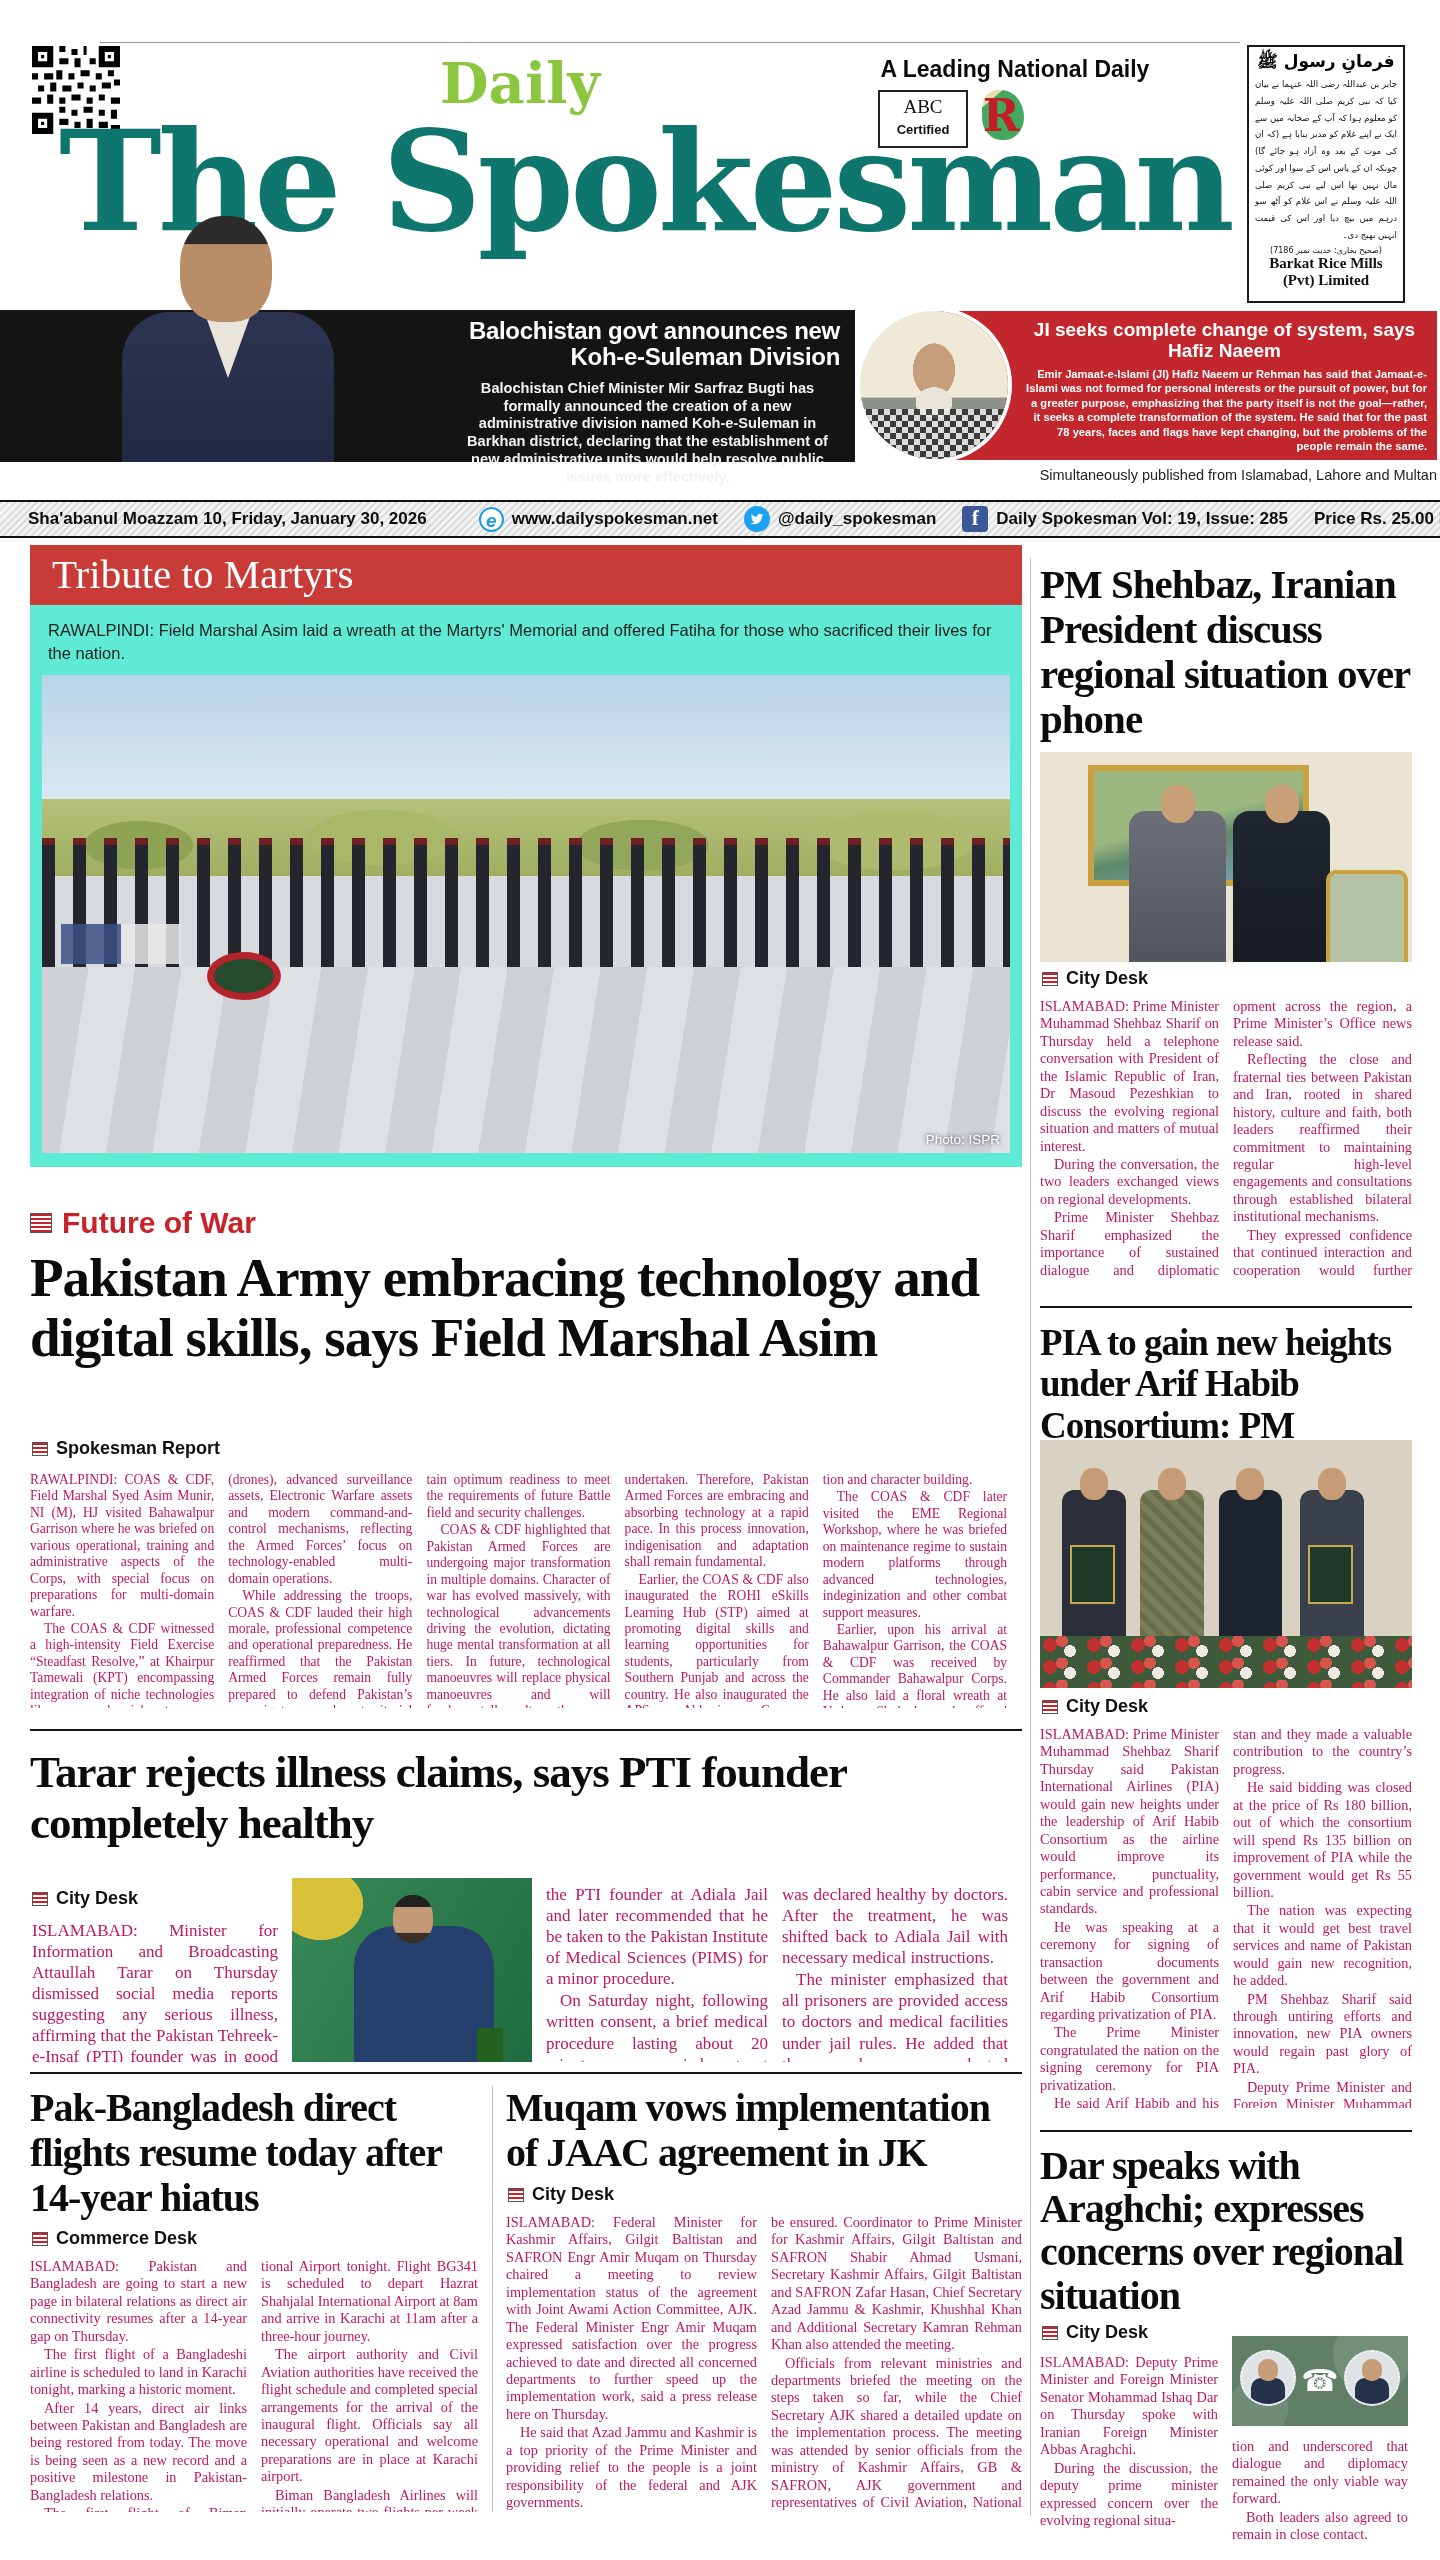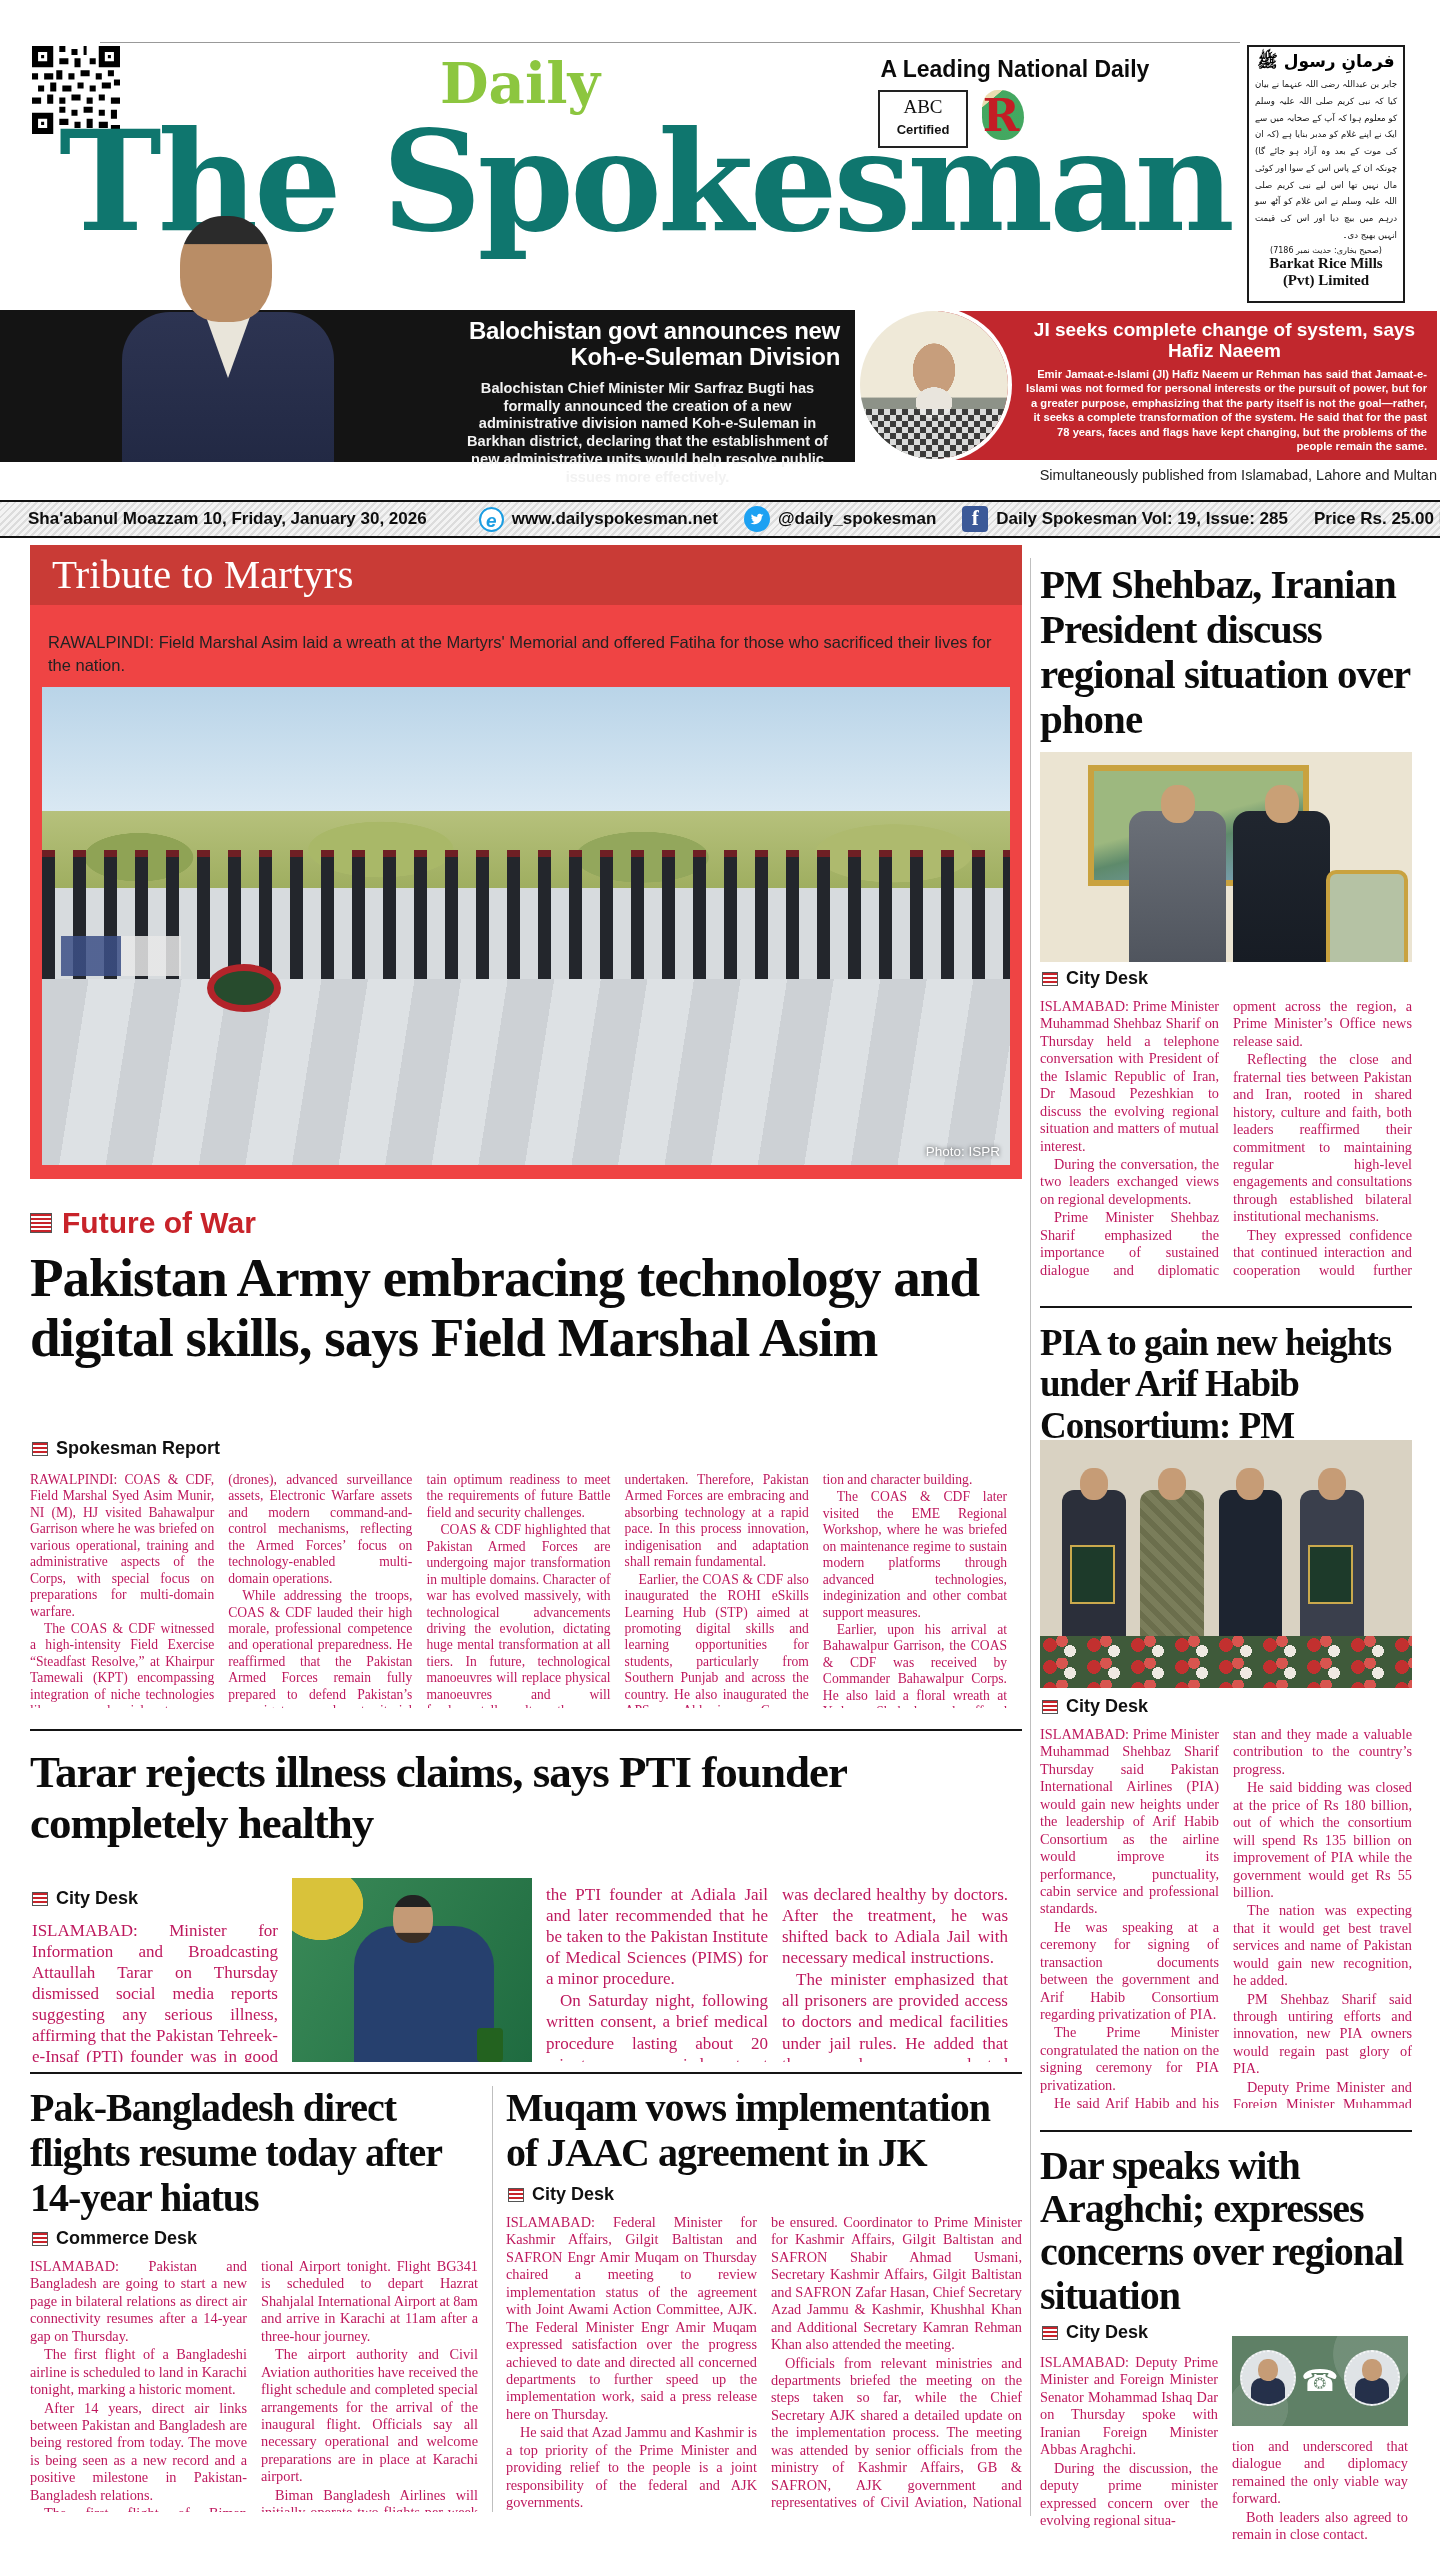--- a/index.html
+++ b/index.html
@@ -89,21 +89,21 @@
   .kicker{position:absolute;display:flex;align-items:center;gap:10px;
          font-family:"Liberation Sans",sans-serif;font-weight:700;font-size:30px;color:#c8232a;}
   .kicker .bicon{width:22px;height:20px;}
   .credit{position:absolute;right:10px;bottom:6px;color:#fff;font-family:"Liberation Sans",sans-serif;
          font-size:13.5px;text-shadow:0 0 4px rgba(0,0,0,.8);}
 
   
   .tribute{position:absolute;left:30px;top:545px;width:992px;}
   .tr-band{height:60px;background:#c93b36;color:#fff;padding-left:22px;
          font-family:"Liberation Serif",serif;font-size:41px;line-height:58px;}
-  .tr-body{background:#ef4444;padding:24px 12px 14px;}
+  .tr-body{background:#5eead4;padding:12px 12px 14px;}
   .tr-caption{margin:2px 6px 10px;font-family:"Liberation Sans",sans-serif;font-size:16.5px;
          line-height:1.4;color:#222;font-weight:500;}
   .tr-photo{position:relative;width:968px;height:478px;overflow:hidden;background:
          linear-gradient(#b9d4e8 0,#e6f0f7 36%,#e6f0f7 38%,#d7dbde 38.5%);}
   .tr-trees{position:absolute;left:0;top:26%;width:100%;height:16%;
          background:radial-gradient(ellipse 90px 40px at 10% 60%,#8fa355 60%,rgba(0,0,0,0) 61%),
                     radial-gradient(ellipse 120px 46px at 35% 50%,#a9b868 60%,rgba(0,0,0,0) 61%),
                     radial-gradient(ellipse 110px 42px at 62% 60%,#93a75c 60%,rgba(0,0,0,0) 61%),
                     radial-gradient(ellipse 130px 48px at 88% 55%,#aeba6e 60%,rgba(0,0,0,0) 61%),
                     linear-gradient(#b6c17c,#9fae60);}

